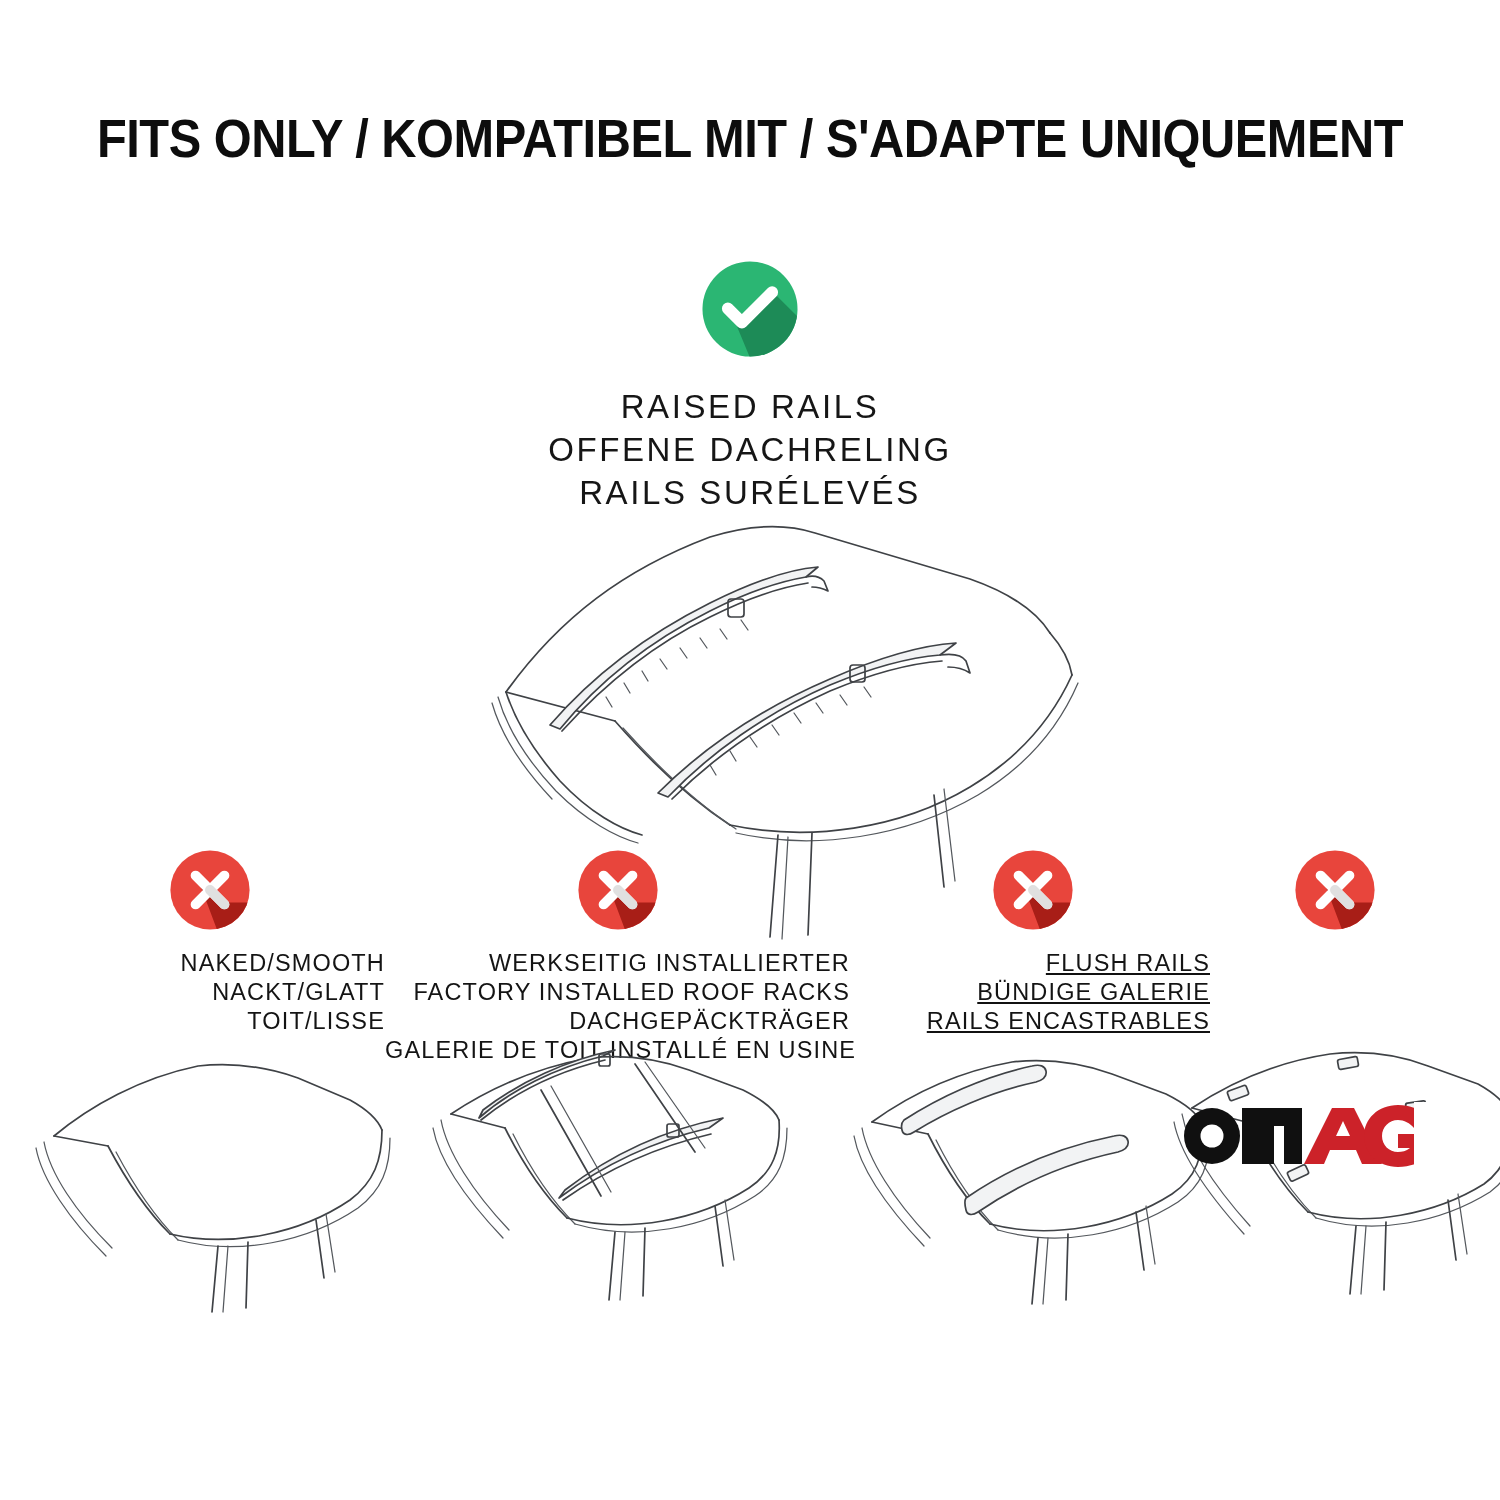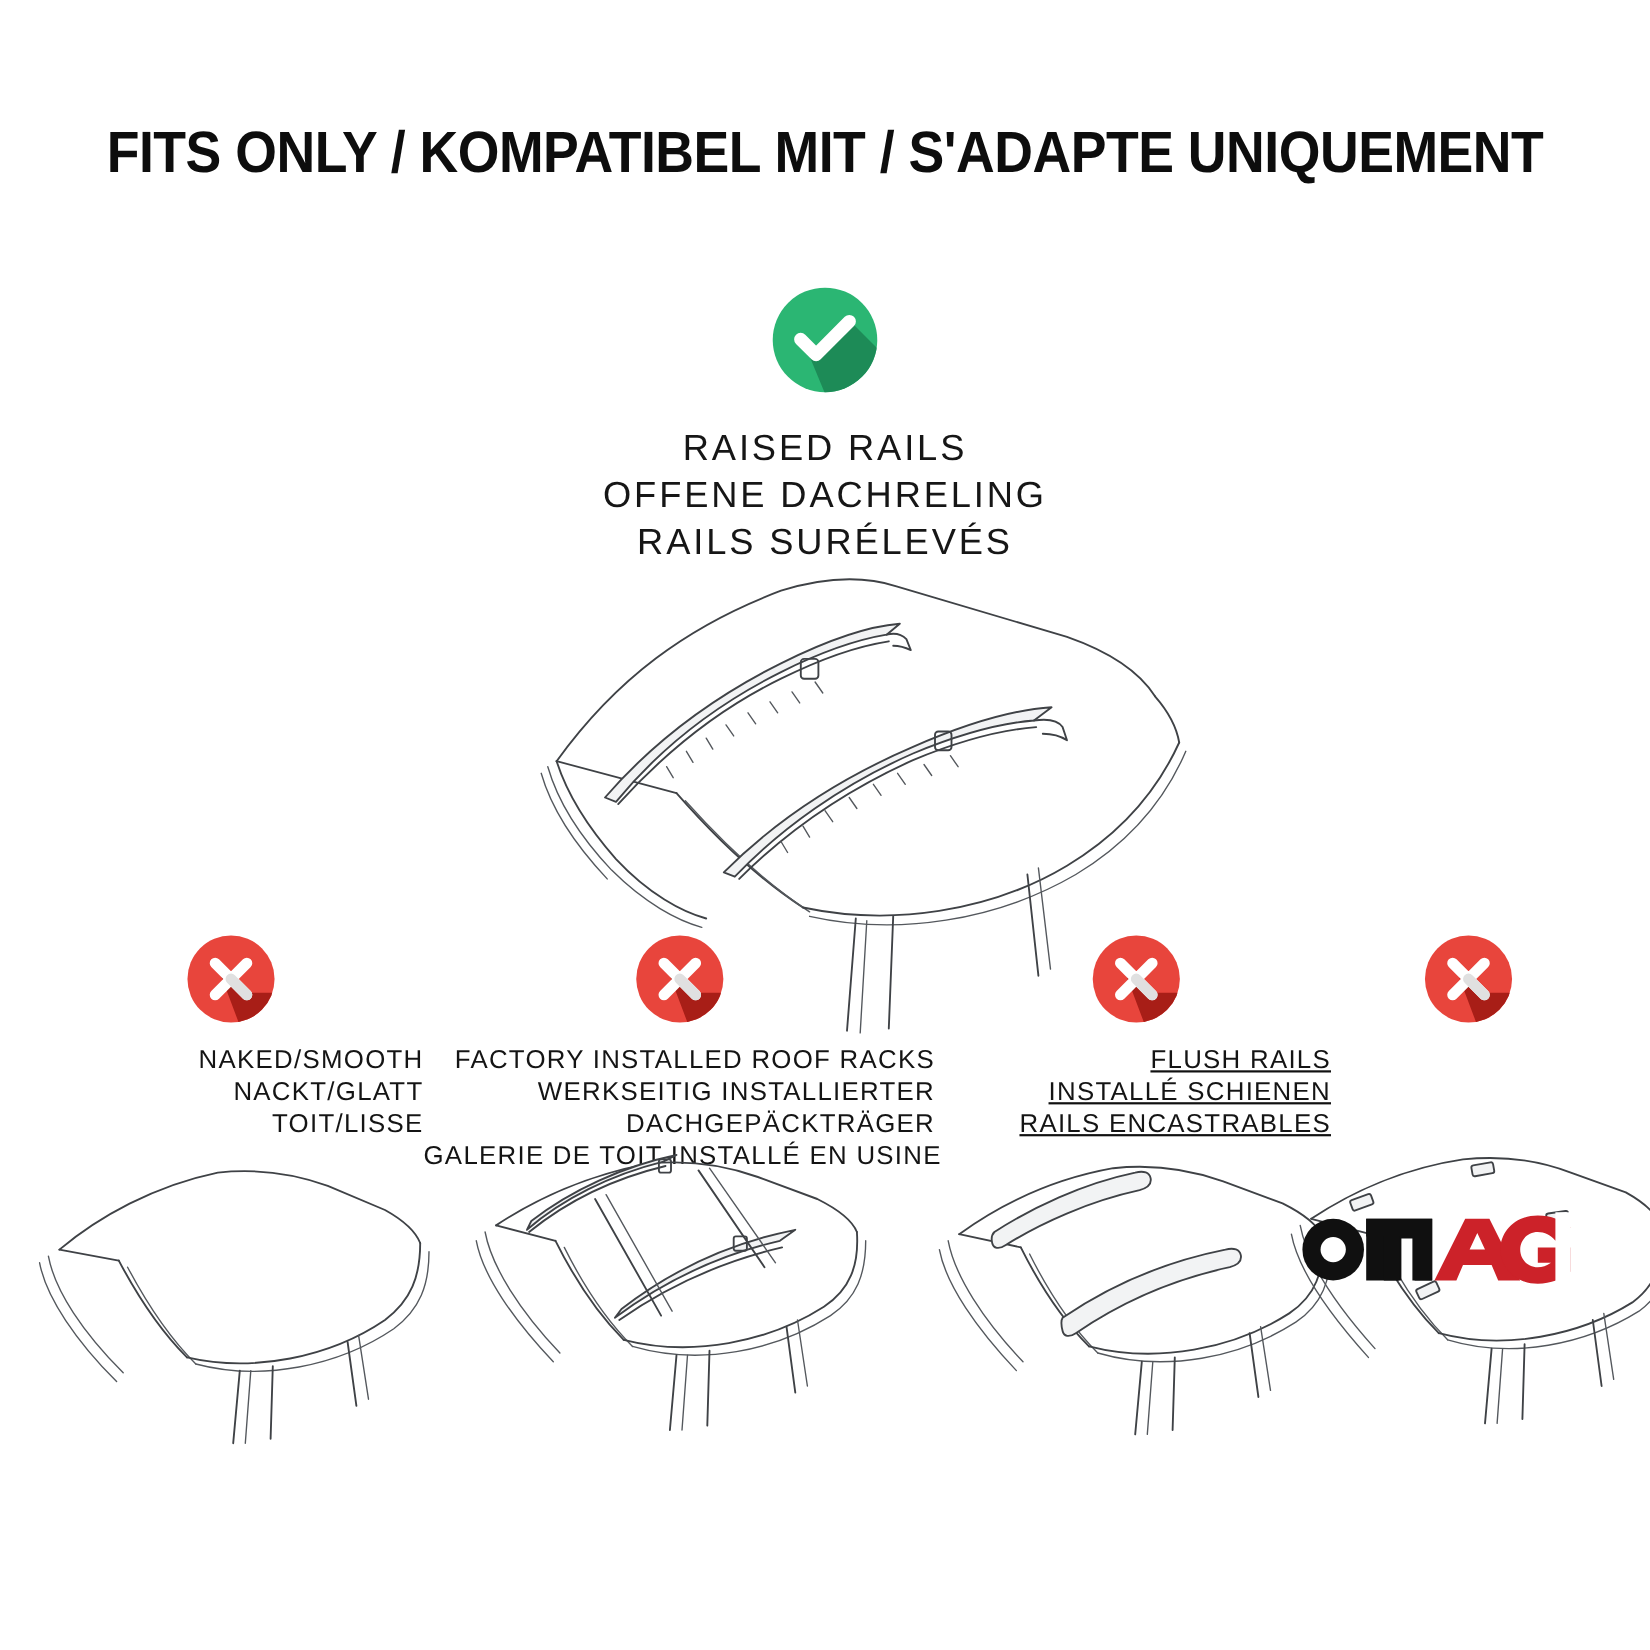--- a/index.html
+++ b/index.html
@@ -239,22 +239,22 @@
             </defs>
           <circle cx="50" cy="50" r="44" fill="#E8453C"></circle>
           <g clip-path="url(#clipX2)">
             <path d="M36 36 L64 64 L100 64 L100 100 L60 100 Z" fill="#A81E17"></path>
           </g>
           <path d="M34 34 L66 66 M66 34 L34 66" stroke="#ffffff" stroke-width="11" stroke-linecap="round" fill="none"></path>
           <path d="M50 50 L66 66" stroke="#e0e0e0" stroke-width="11" stroke-linecap="round" fill="none"></path>
         </svg>
       </div>
       <div class="col-label">
+        <div>WERKSEITIG INSTALLIERTER</div>
         <div>FACTORY INSTALLED ROOF RACKS</div>
-        <div>WERKSEITIG INSTALLIERTER</div>
         <div>DACHGEPÄCKTRÄGER</div>
         <div>GALERIE DE TOIT INSTALLÉ EN USINE</div>
       </div>
       <div class="col-art">
         <svg viewBox="0 0 390 230" width="390" height="230">
 
           <path class="ln" d="M28 64 C64 40 112 18 166 8 C204 4 238 10 266 20 L320 40
                               C340 50 352 60 356 70"></path>
           <path class="ln" d="M28 64 L82 78"></path>
           <path class="ln" d="M82 78 C100 114 122 146 144 168"></path>
@@ -297,21 +297,21 @@
           <circle cx="50" cy="50" r="44" fill="#E8453C"></circle>
           <g clip-path="url(#clipX3)">
             <path d="M36 36 L64 64 L100 64 L100 100 L60 100 Z" fill="#A81E17"></path>
           </g>
           <path d="M34 34 L66 66 M66 34 L34 66" stroke="#ffffff" stroke-width="11" stroke-linecap="round" fill="none"></path>
           <path d="M50 50 L66 66" stroke="#e0e0e0" stroke-width="11" stroke-linecap="round" fill="none"></path>
         </svg>
       </div>
       <div class="col-label">
         <div>FLUSH RAILS</div>
-        <div>INSTALLÉ SCHIENEN</div>
+        <div>BÜNDIGE GALERIE</div>
         <div>RAILS ENCASTRABLES</div>
       </div>
       <div class="col-art">
         <svg viewBox="0 0 370 230" width="370" height="230">
           <path class="ln" d="M24 72 C60 46 108 22 164 12 C202 8 236 14 264 24 L318 44
                               C338 54 350 64 354 74"></path>
           <path class="ln" d="M24 72 L80 84"></path>
           <path class="ln" d="M80 84 C98 120 120 152 142 174"></path>
           <path class="ln-thin" d="M88 90 C106 126 128 158 150 180"></path>
           <path class="ln" d="M142 174 C204 190 274 176 324 144 C348 128 356 106 354 74"></path>

